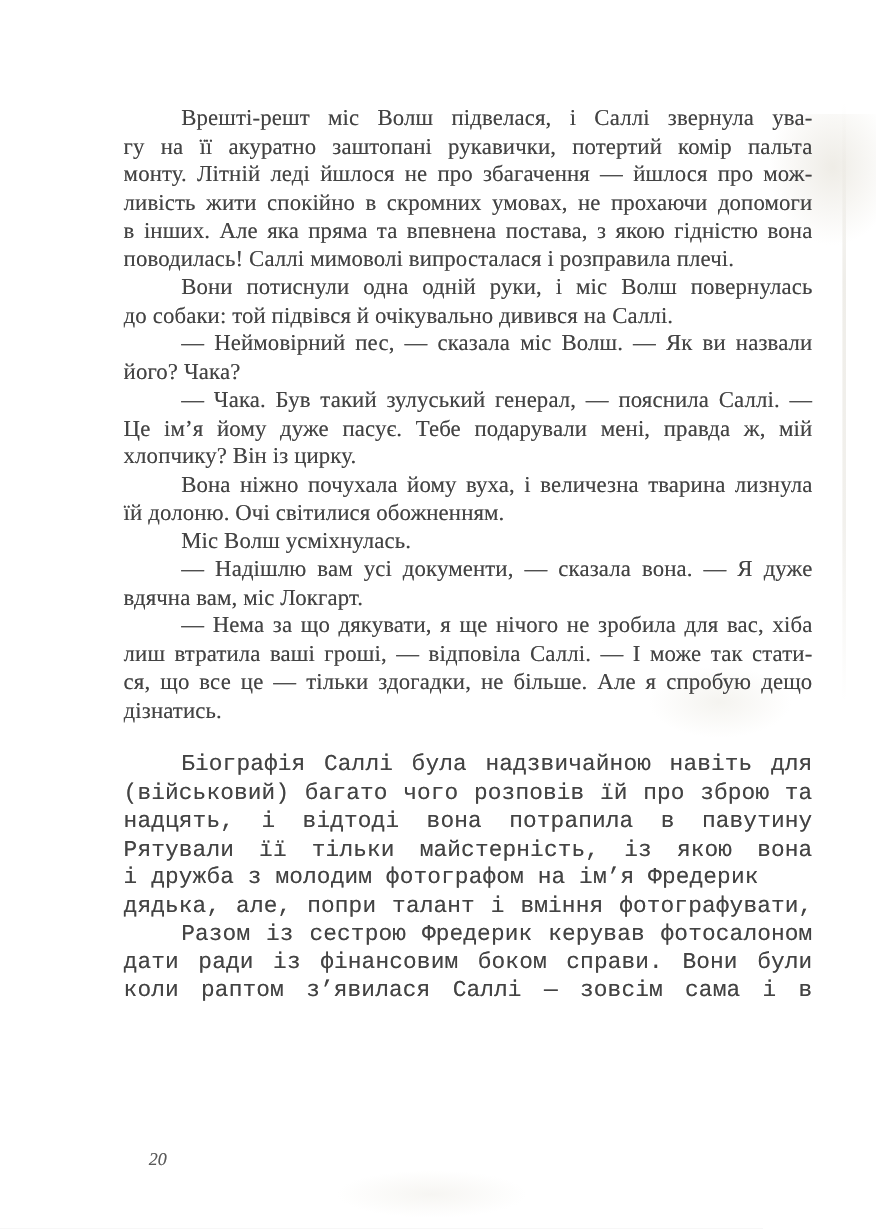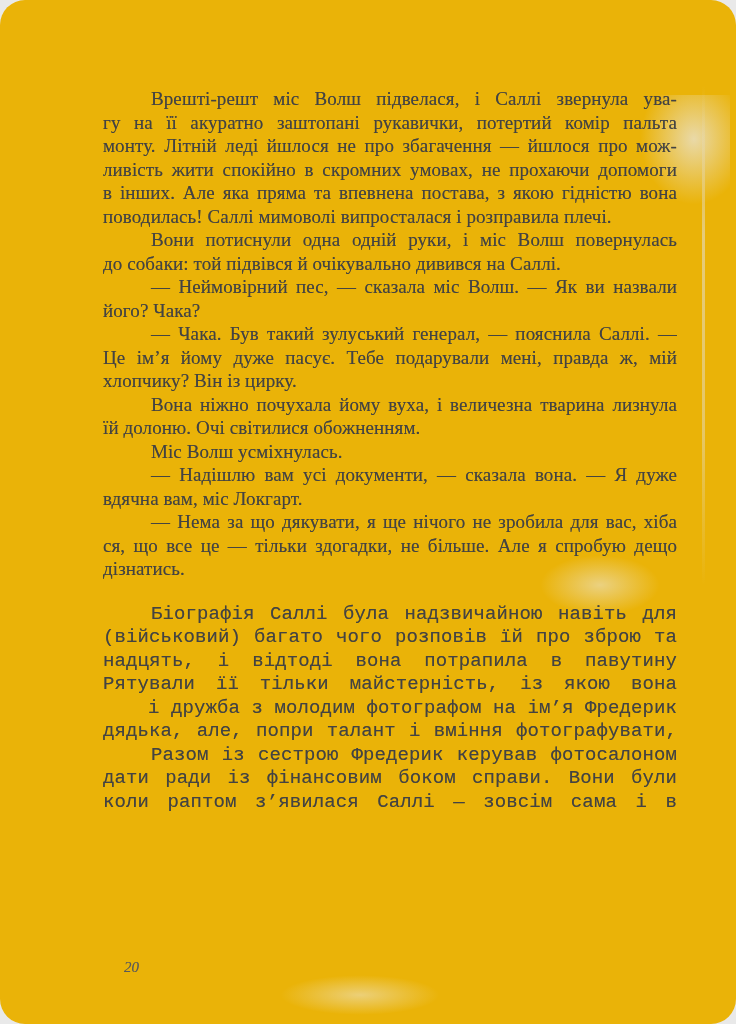--- a/index.html
+++ b/index.html
@@ -37,34 +37,34 @@
     text-shadow:0 0 0.5px rgba(67,67,67,0.55);
   }
   .section + .section { margin-top:22px;font-family:Liberation Mono, monospace; }
   .text-line {
     height:23.5px;
     overflow:hidden;
     text-align:justify;
     text-align-last:justify;
   }
   .text-line.indent { text-indent:48px; }
-  .text-line.last { text-align:right; text-align-last:left; }
+  .text-line.last { text-align:left; text-align-last:left; }
   .page-number {
     position:absolute;
     left:124px; top:959px;
     font-size:15px;
     font-style:italic;
     color:#5a5a5a;
     text-shadow:0 0 0.5px rgba(90,90,90,0.5);
   }
 </style>
 </head>
 <body>
 
-<div class="page" style="background: #eab308; border-radius: 25px;">
+<div class="page" style="background: #ffffff;">
   <div class="scan-smudge smudge-a"></div>
   <div class="scan-smudge smudge-b"></div>
   <div class="scan-smudge smudge-c"></div>
   <div class="scan-smudge smudge-d"></div>
 
   <div class="text-block" style="color: rgb(67, 67, 67);">
       <div class="section">
         <div class="paragraph">
           <div class="text-line indent">Врешті-решт міс Волш підвелася, і Саллі звернула ува-</div>
           <div class="text-line">гу на її акуратно заштопані рукавички, потертий комір пальта</div>
@@ -92,20 +92,21 @@
         </div>
         <div class="paragraph">
           <div class="text-line indent last">Міс Волш усміхнулась.</div>
         </div>
         <div class="paragraph">
           <div class="text-line indent">— Надішлю вам усі документи, — сказала вона. — Я дуже</div>
           <div class="text-line last">вдячна вам, міс Локгарт.</div>
         </div>
         <div class="paragraph">
           <div class="text-line indent">— Нема за що дякувати, я ще нічого не зробила для вас, хіба</div>
+          <div class="text-line">лиш втратила ваші гроші, — відповіла Саллі. — І може так стати-</div>
           <div class="text-line">ся, що все це — тільки здогадки, не більше. Але я спробую дещо</div>
           <div class="text-line last">дізнатись.</div>
         </div>
       </div>
       <div class="section">
         <div class="paragraph">
           <div class="text-line indent">Біографія Саллі була надзвичайною навіть для такого надзви-</div>
           <div class="text-line">(військовий) багато чого розповів їй про зброю та фінанси, і зов-</div>
           <div class="text-line">надцять, і відтоді вона потрапила в павутину небезпек і таємниць.</div>
           <div class="text-line">Рятували її тільки майстерність, із якою вона володіла пістолетом,</div>

